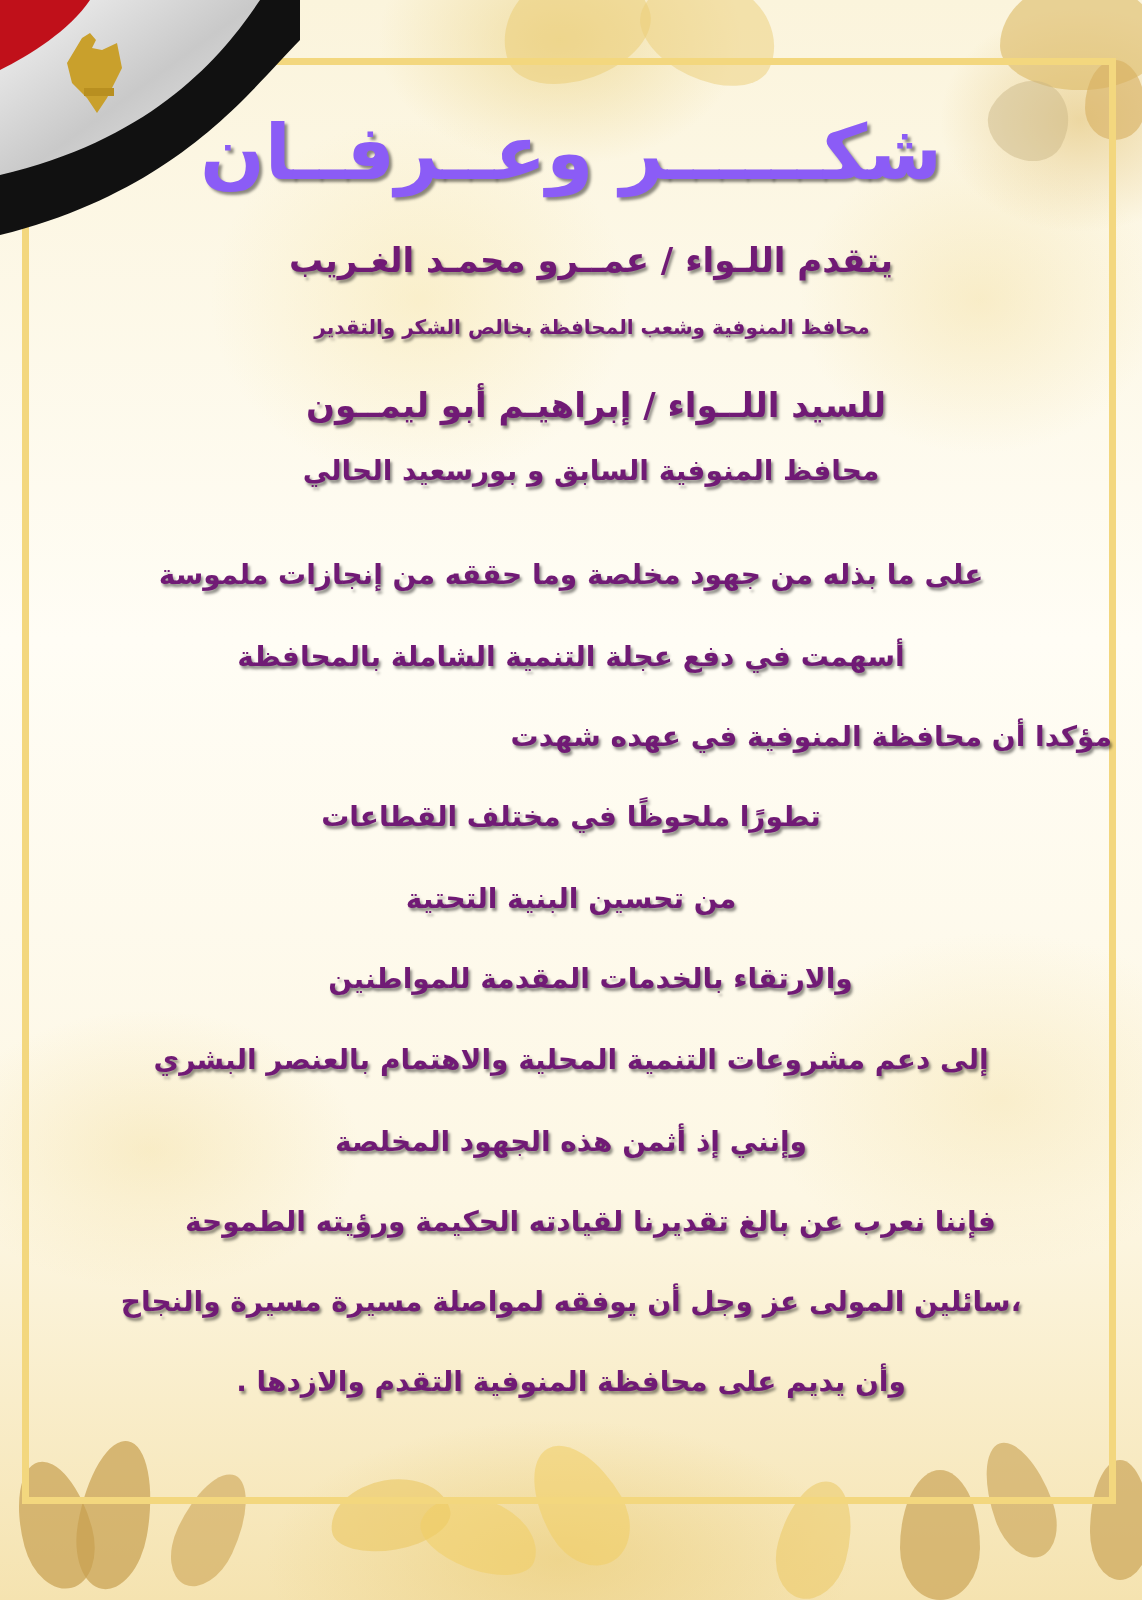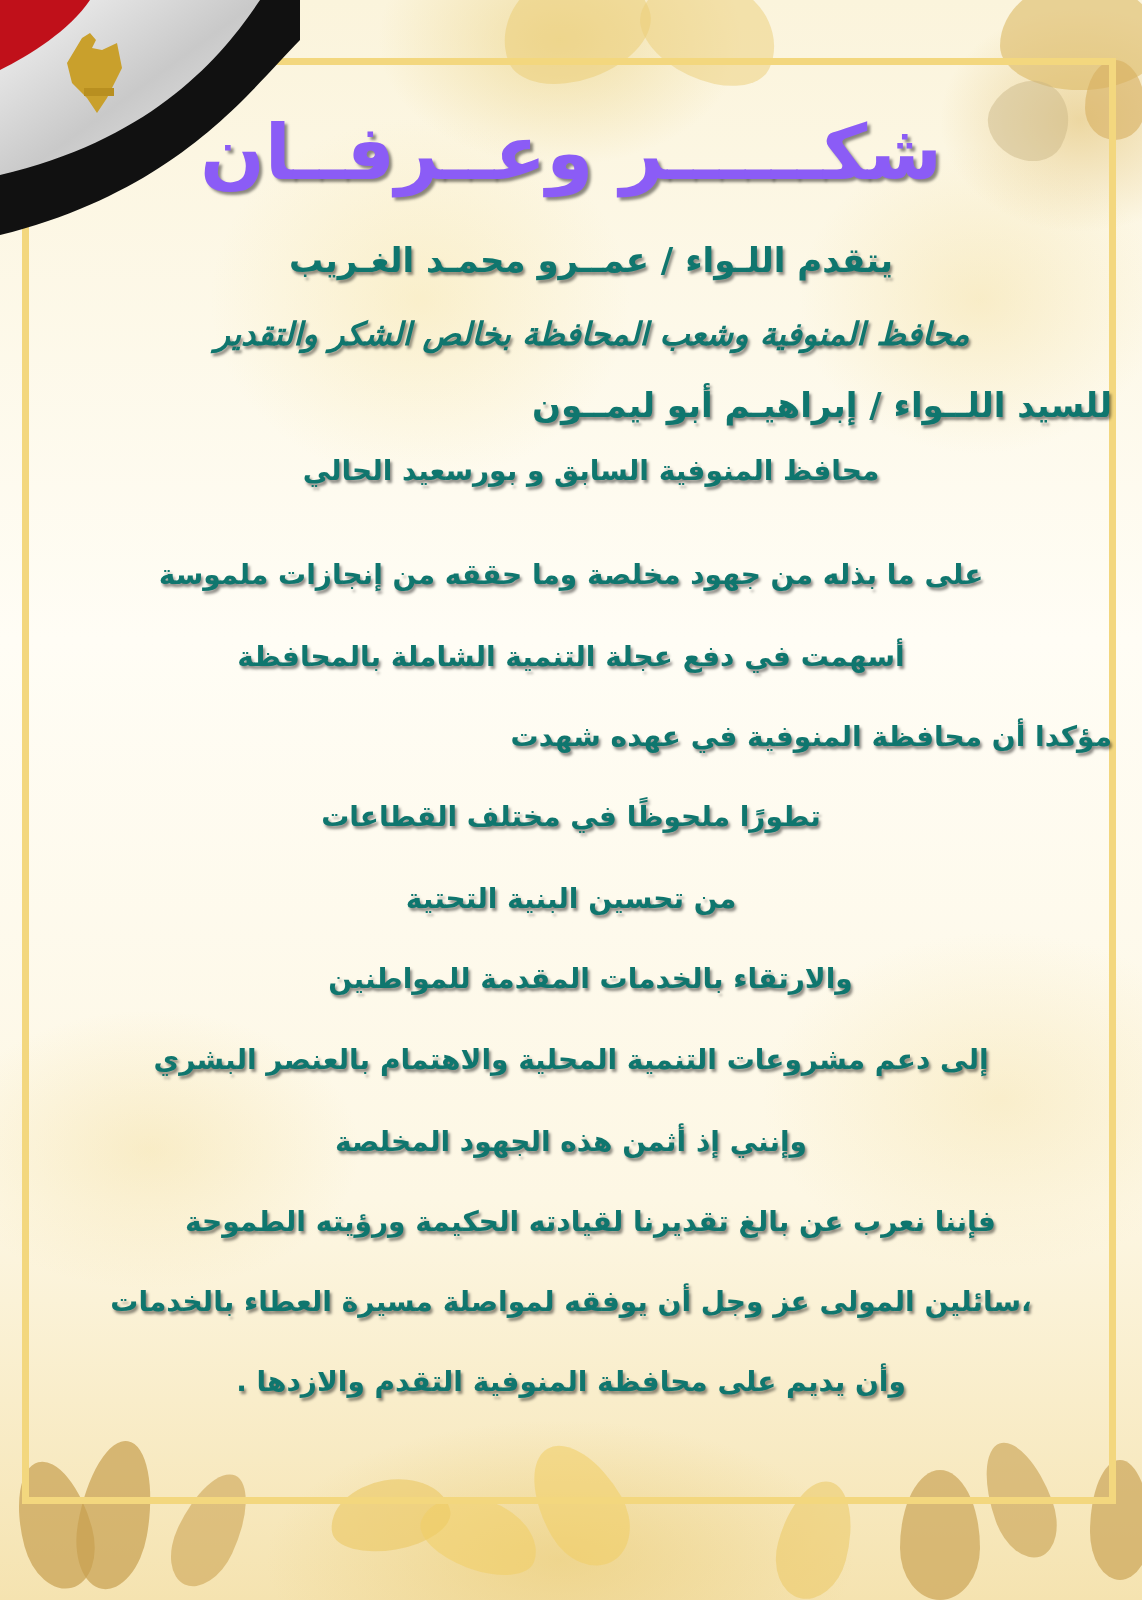--- a/index.html
+++ b/index.html
@@ -40,27 +40,27 @@
       font-size: 76px; font-weight: bold; color: #8b5cf6;
       text-shadow: 3px 3px 3px rgba(0,0,0,0.45);
       letter-spacing: 2px;
     }
     .gold {
       color: #d9a82a; font-weight: bold;
       text-shadow: 2px 2px 2px rgba(90,60,0,0.55);
     }
     .line {
       position: absolute; left: 0; right: 0;
-      font-weight: bold; color: #0f766e;
+      font-weight: bold; color: #701a75;
       text-shadow: 2px 3px 3px rgba(0,0,0,0.45);
       white-space: nowrap;
     }
     .sub1 { top: 240px; font-size: 34px; padding-left: 40px; }
-    .sub2 { top: 315px; font-size: 32px; padding-left: 42px; font-style: italic; }
-    .sub3 { top: 385px; font-size: 34px; padding-left: 50px; text-align: right; }
+    .sub2 { top: 315px; font-size: 20px; padding-left: 42px; }
+    .sub3 { top: 385px; font-size: 34px; padding-left: 50px; }
     .body-line { font-size: 28px; }
   </style>
 </head>
 <body>
 
 <div class="bg"></div>
 
 <div class="leaf" style="left:500px;top:-30px;width:150px;height:110px;background:rgba(235,205,120,0.55);transform:rotate(-20deg);"></div>
 <div class="leaf" style="left:640px;top:-20px;width:140px;height:100px;background:rgba(235,205,120,0.5);transform:rotate(25deg);"></div>
 <div class="leaf" style="left:1000px;top:-20px;width:160px;height:110px;background:rgba(220,185,100,0.6);"></div>
@@ -105,15 +105,15 @@
   <div class="line body-line" style="top:454px;margin-left:40px;">محافظ المنوفية السابق و بورسعيد الحالي</div>
   <div class="line body-line" style="top:558px;">على ما بذله من جهود مخلصة وما حققه من إنجازات ملموسة</div>
   <div class="line body-line" style="top:640px;">أسهمت في دفع عجلة التنمية  الشاملة بالمحافظة</div>
   <div class="line body-line" style="top:720px;text-align:right;">مؤكدا أن محافظة المنوفية في عهده شهدت</div>
   <div class="line body-line" style="top:800px;">تطورًا ملحوظًا في مختلف القطاعات</div>
   <div class="line body-line" style="top:882px;">من تحسين البنية التحتية</div>
   <div class="line body-line" style="top:962px;padding-left:39px;">والارتقاء بالخدمات المقدمة للمواطنين</div>
   <div class="line body-line" style="top:1043px;">إلى دعم مشروعات التنمية المحلية والاهتمام بالعنصر البشري</div>
   <div class="line body-line" style="top:1125px;">وإنني إذ أثمن هذه الجهود المخلصة</div>
   <div class="line body-line" style="top:1205px;margin-left:39px;">فإننا نعرب عن بالغ تقديرنا لقيادته الحكيمة ورؤيته الطموحة</div>
-  <div class="line body-line" style="top:1285px;">،سائلين المولى عز وجل أن يوفقه لمواصلة مسيرة العطاء بالخدمات</div>
+  <div class="line body-line" style="top:1285px;">،سائلين المولى عز وجل أن يوفقه لمواصلة مسيرة مسيرة والنجاح</div>
   <div class="line body-line" style="top:1365px;">وأن يديم على محافظة المنوفية التقدم والازدها .</div>
 </div>
 
 </body></html>

